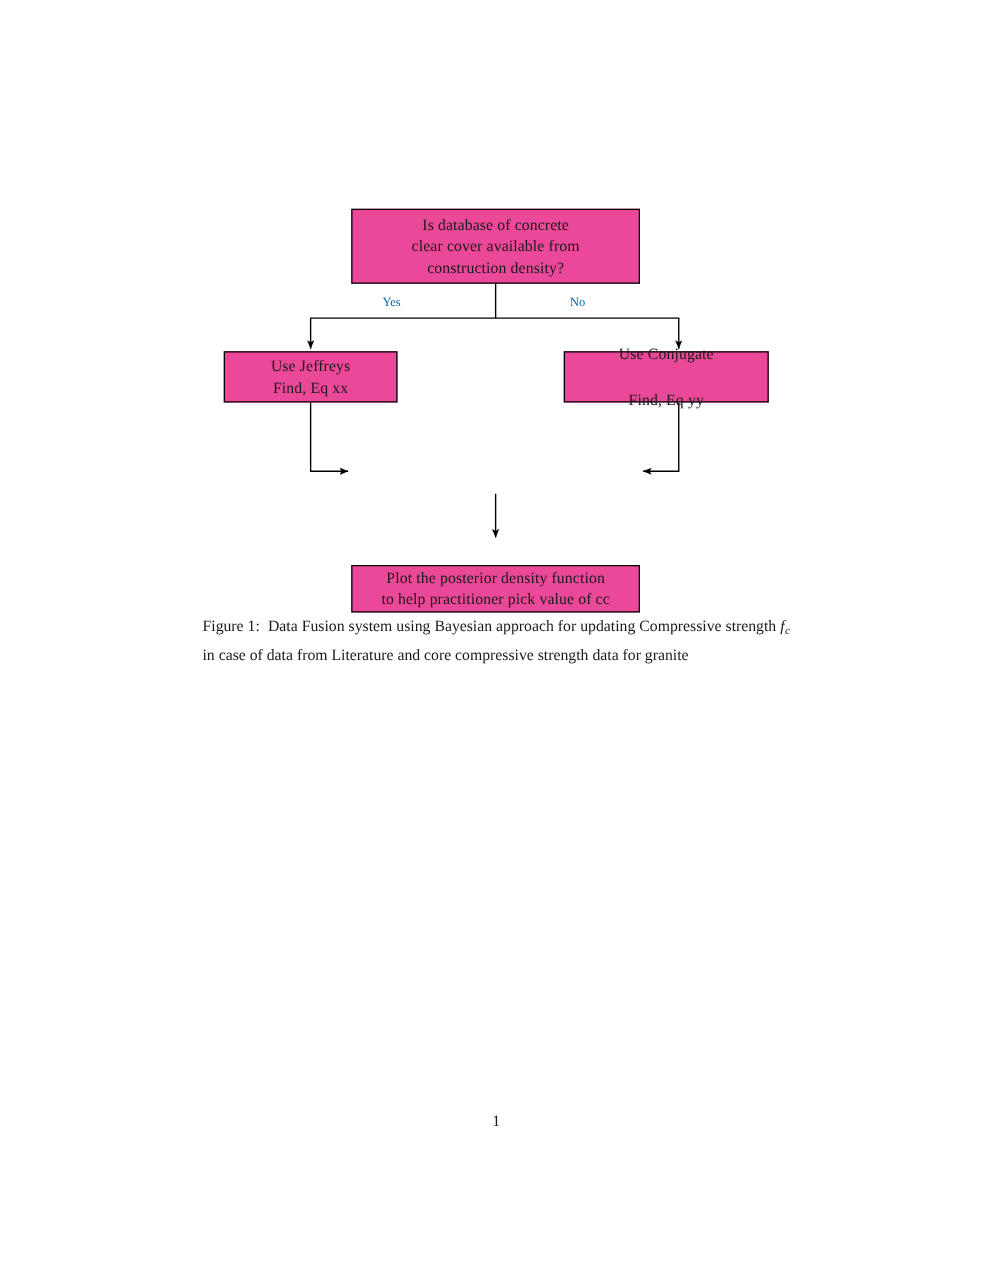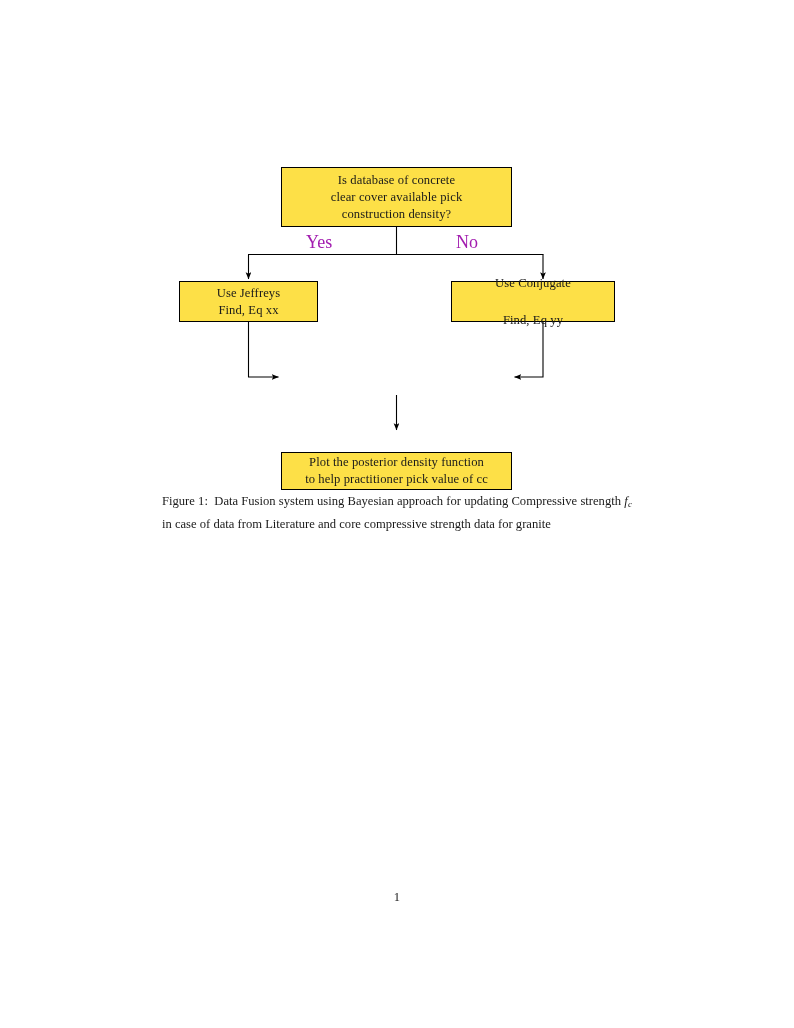--- a/index.html
+++ b/index.html
@@ -28,21 +28,21 @@
   #flowchart {
     position: absolute;
     left: 0; top: 0;
     width: 794px;
     height: 490px;
   }
   .node {
     position: absolute;
     box-sizing: border-box;
     border: 1px solid #000000;
-    background: #fde047;
+    background: #ec4899;
     display: flex;
     flex-direction: column;
     align-items: center;
     justify-content: center;
     text-align: center;
     font-size: 12.6px;
     line-height: 17px;
     letter-spacing: 0.1px;
     color: #1a1a1a;
     z-index: 3;
@@ -51,23 +51,23 @@
 
   #node-question { left: 281px; top: 167px; width: 231px; height: 60px; }
   #node-jeffreys { left: 179px; top: 281px; width: 139px; height: 41px; }
   #node-conjugate { left: 451px; top: 281px; width: 164px; height: 41px; gap: 20px; }
   #node-posterior { left: 281px; top: 358px; width: 231px; height: 37px; }
   #node-plot { left: 281px; top: 432px; width: 231px; height: 38px; margin-top: 20px; }
 
   
   .edge-label {
     position: absolute;
-    font-size: 18px;
+    font-size: 10px;
     line-height: 15px;
-    color: #a21caf;
+    color: #0369a1;
     white-space: nowrap;
     z-index: 3;
   }
   #label-yes { left: 306px; top: 235px; }
   #label-no  { left: 456px; top: 235px; }
 
   
   #edges {
     position: absolute;
     left: 0; top: 0;
@@ -131,21 +131,21 @@
 
       <path d="M248.5,322 L248.5,377 L278.5,377" stroke="#000000" stroke-width="1.1" fill="none" marker-end="url(#arrowhead)"></path>
 
       <path d="M543,322 L543,377 L514.5,377" stroke="#000000" stroke-width="1.1" fill="none" marker-end="url(#arrowhead)"></path>
 
       <path d="M396.5,395 L396.5,430" stroke="#000000" stroke-width="1.1" fill="none" marker-end="url(#arrowhead)"></path>
     </svg>
 
     <div class="node" id="node-question">
       <span class="line">Is database of concrete</span>
-      <span class="line">clear cover available pick</span>
+      <span class="line">clear cover available from</span>
       <span class="line">construction density?</span>
     </div>
 
     <div class="edge-label" id="label-yes">Yes</div>
     <div class="edge-label" id="label-no">No</div>
 
     <div class="node" id="node-jeffreys">
       <span class="line">Use Jeffreys</span>
       <span class="line">Find, Eq xx</span>
     </div>

